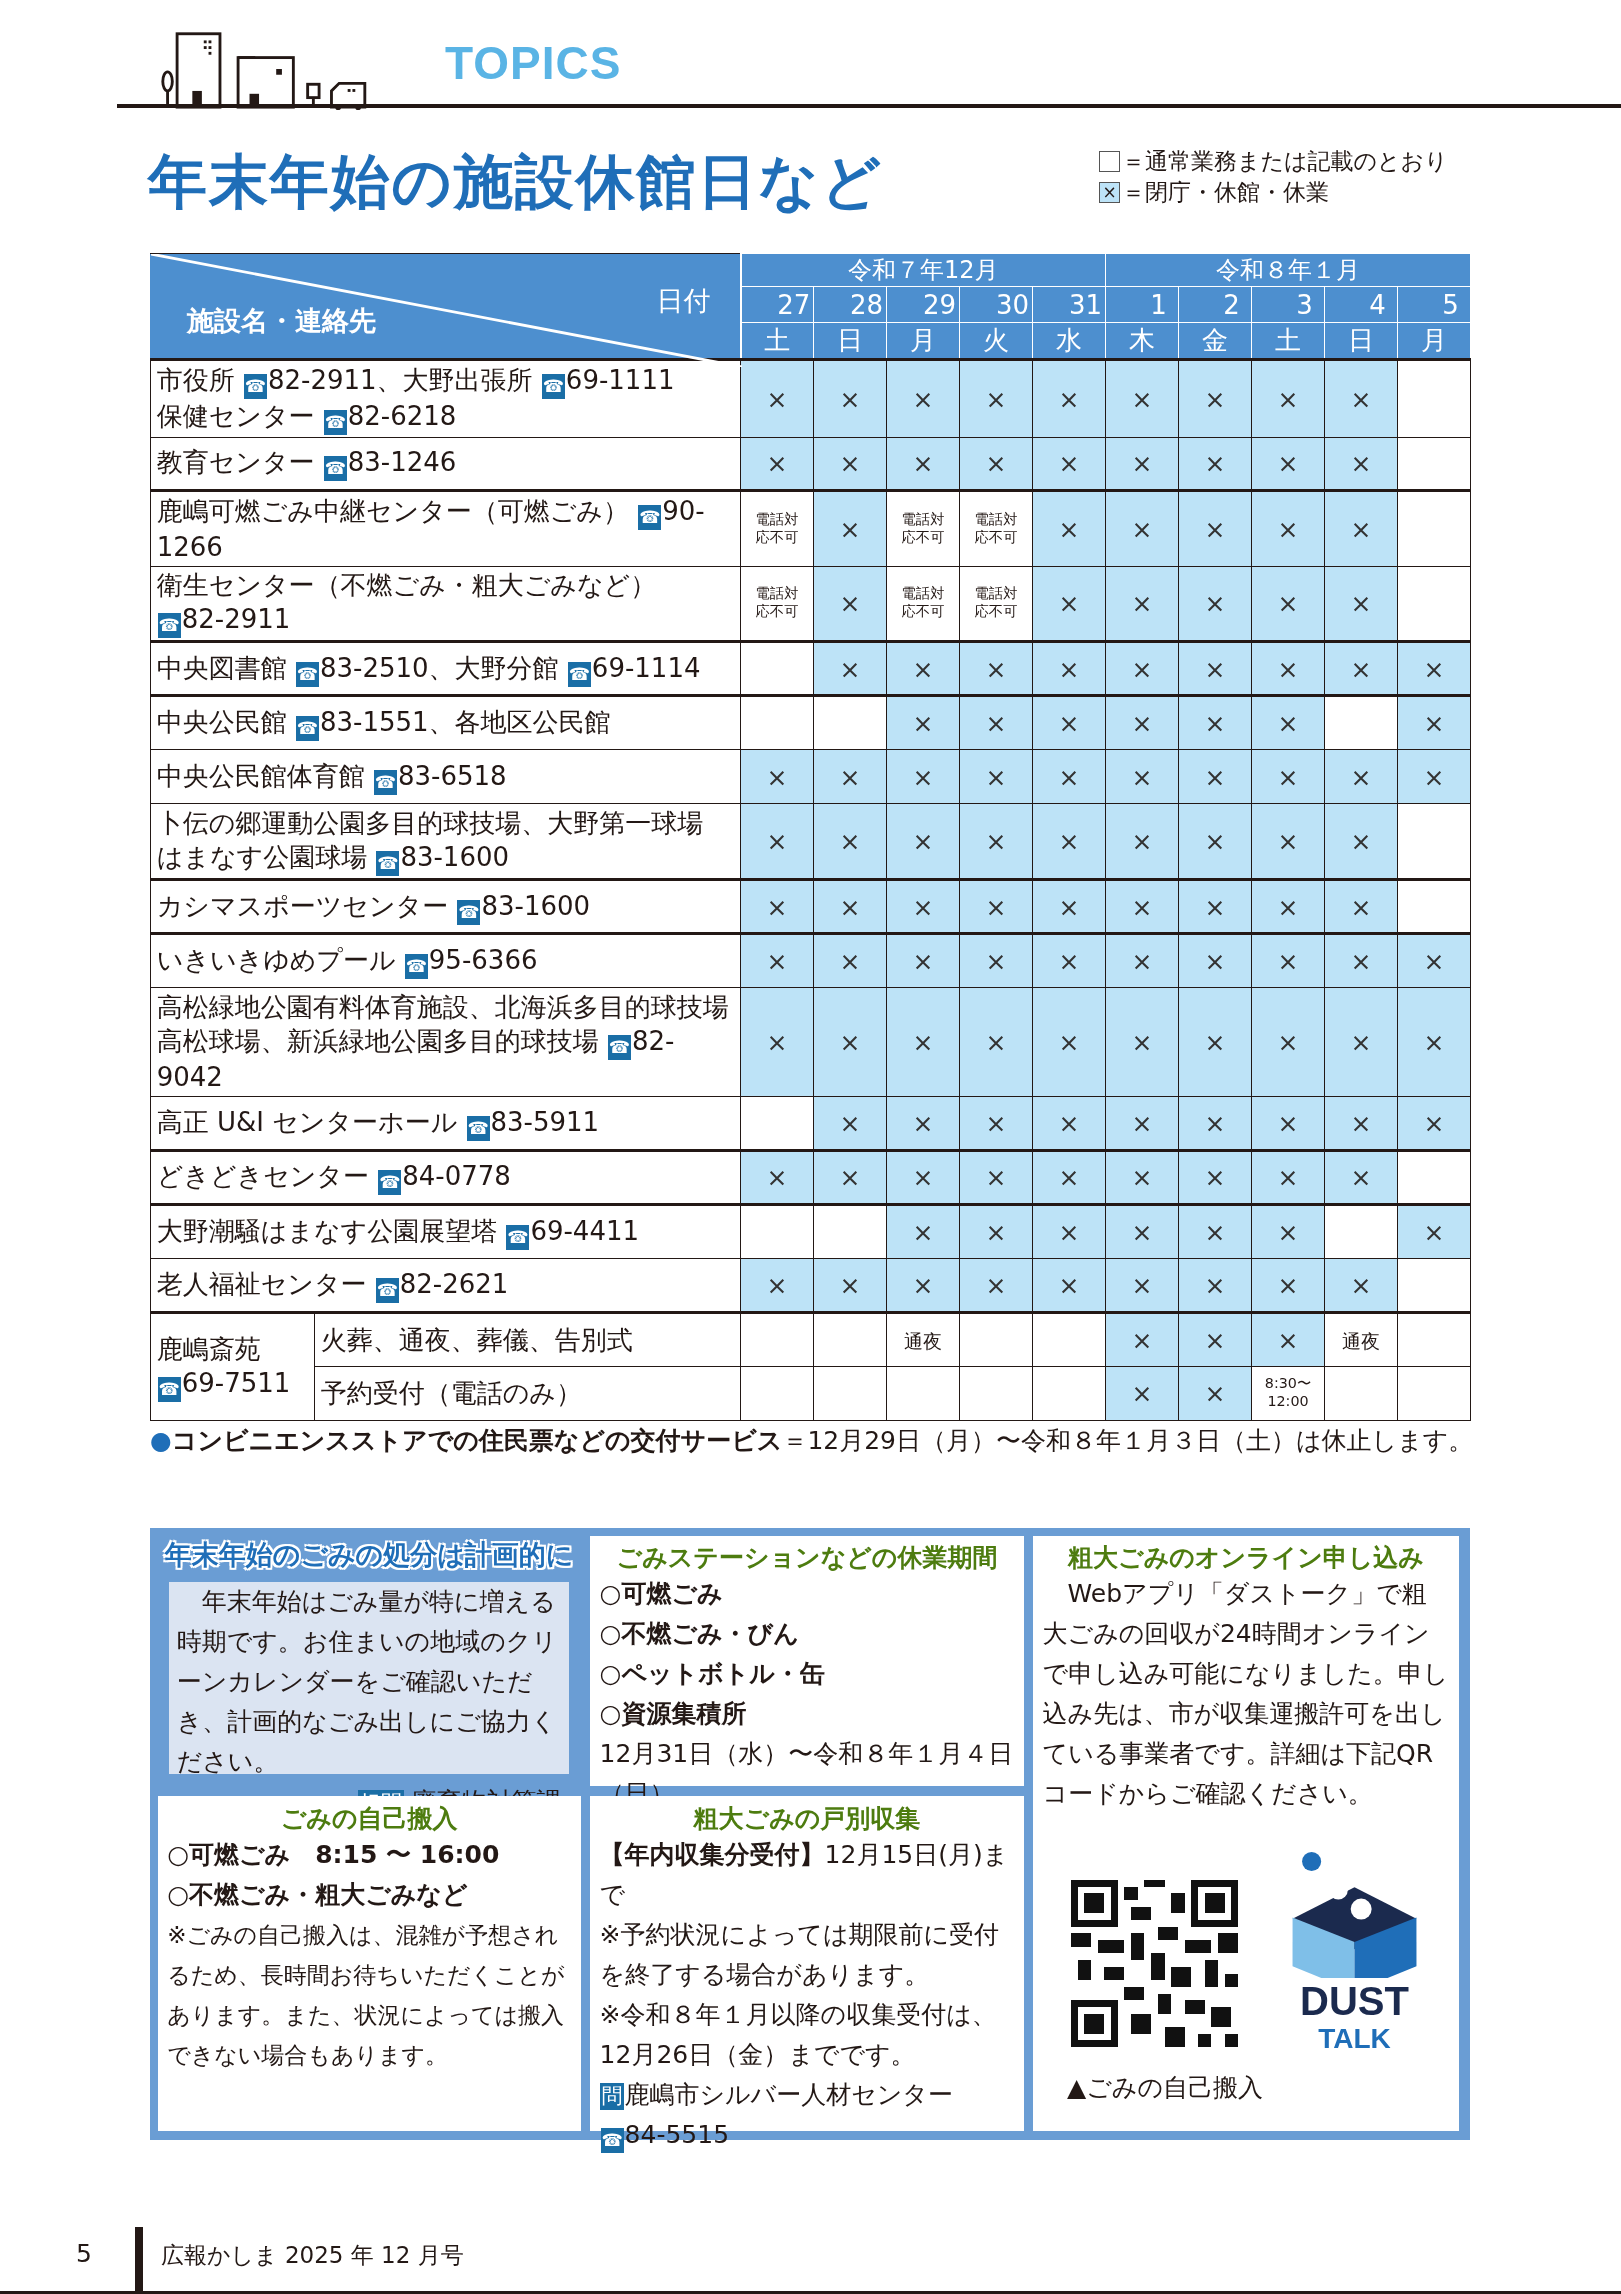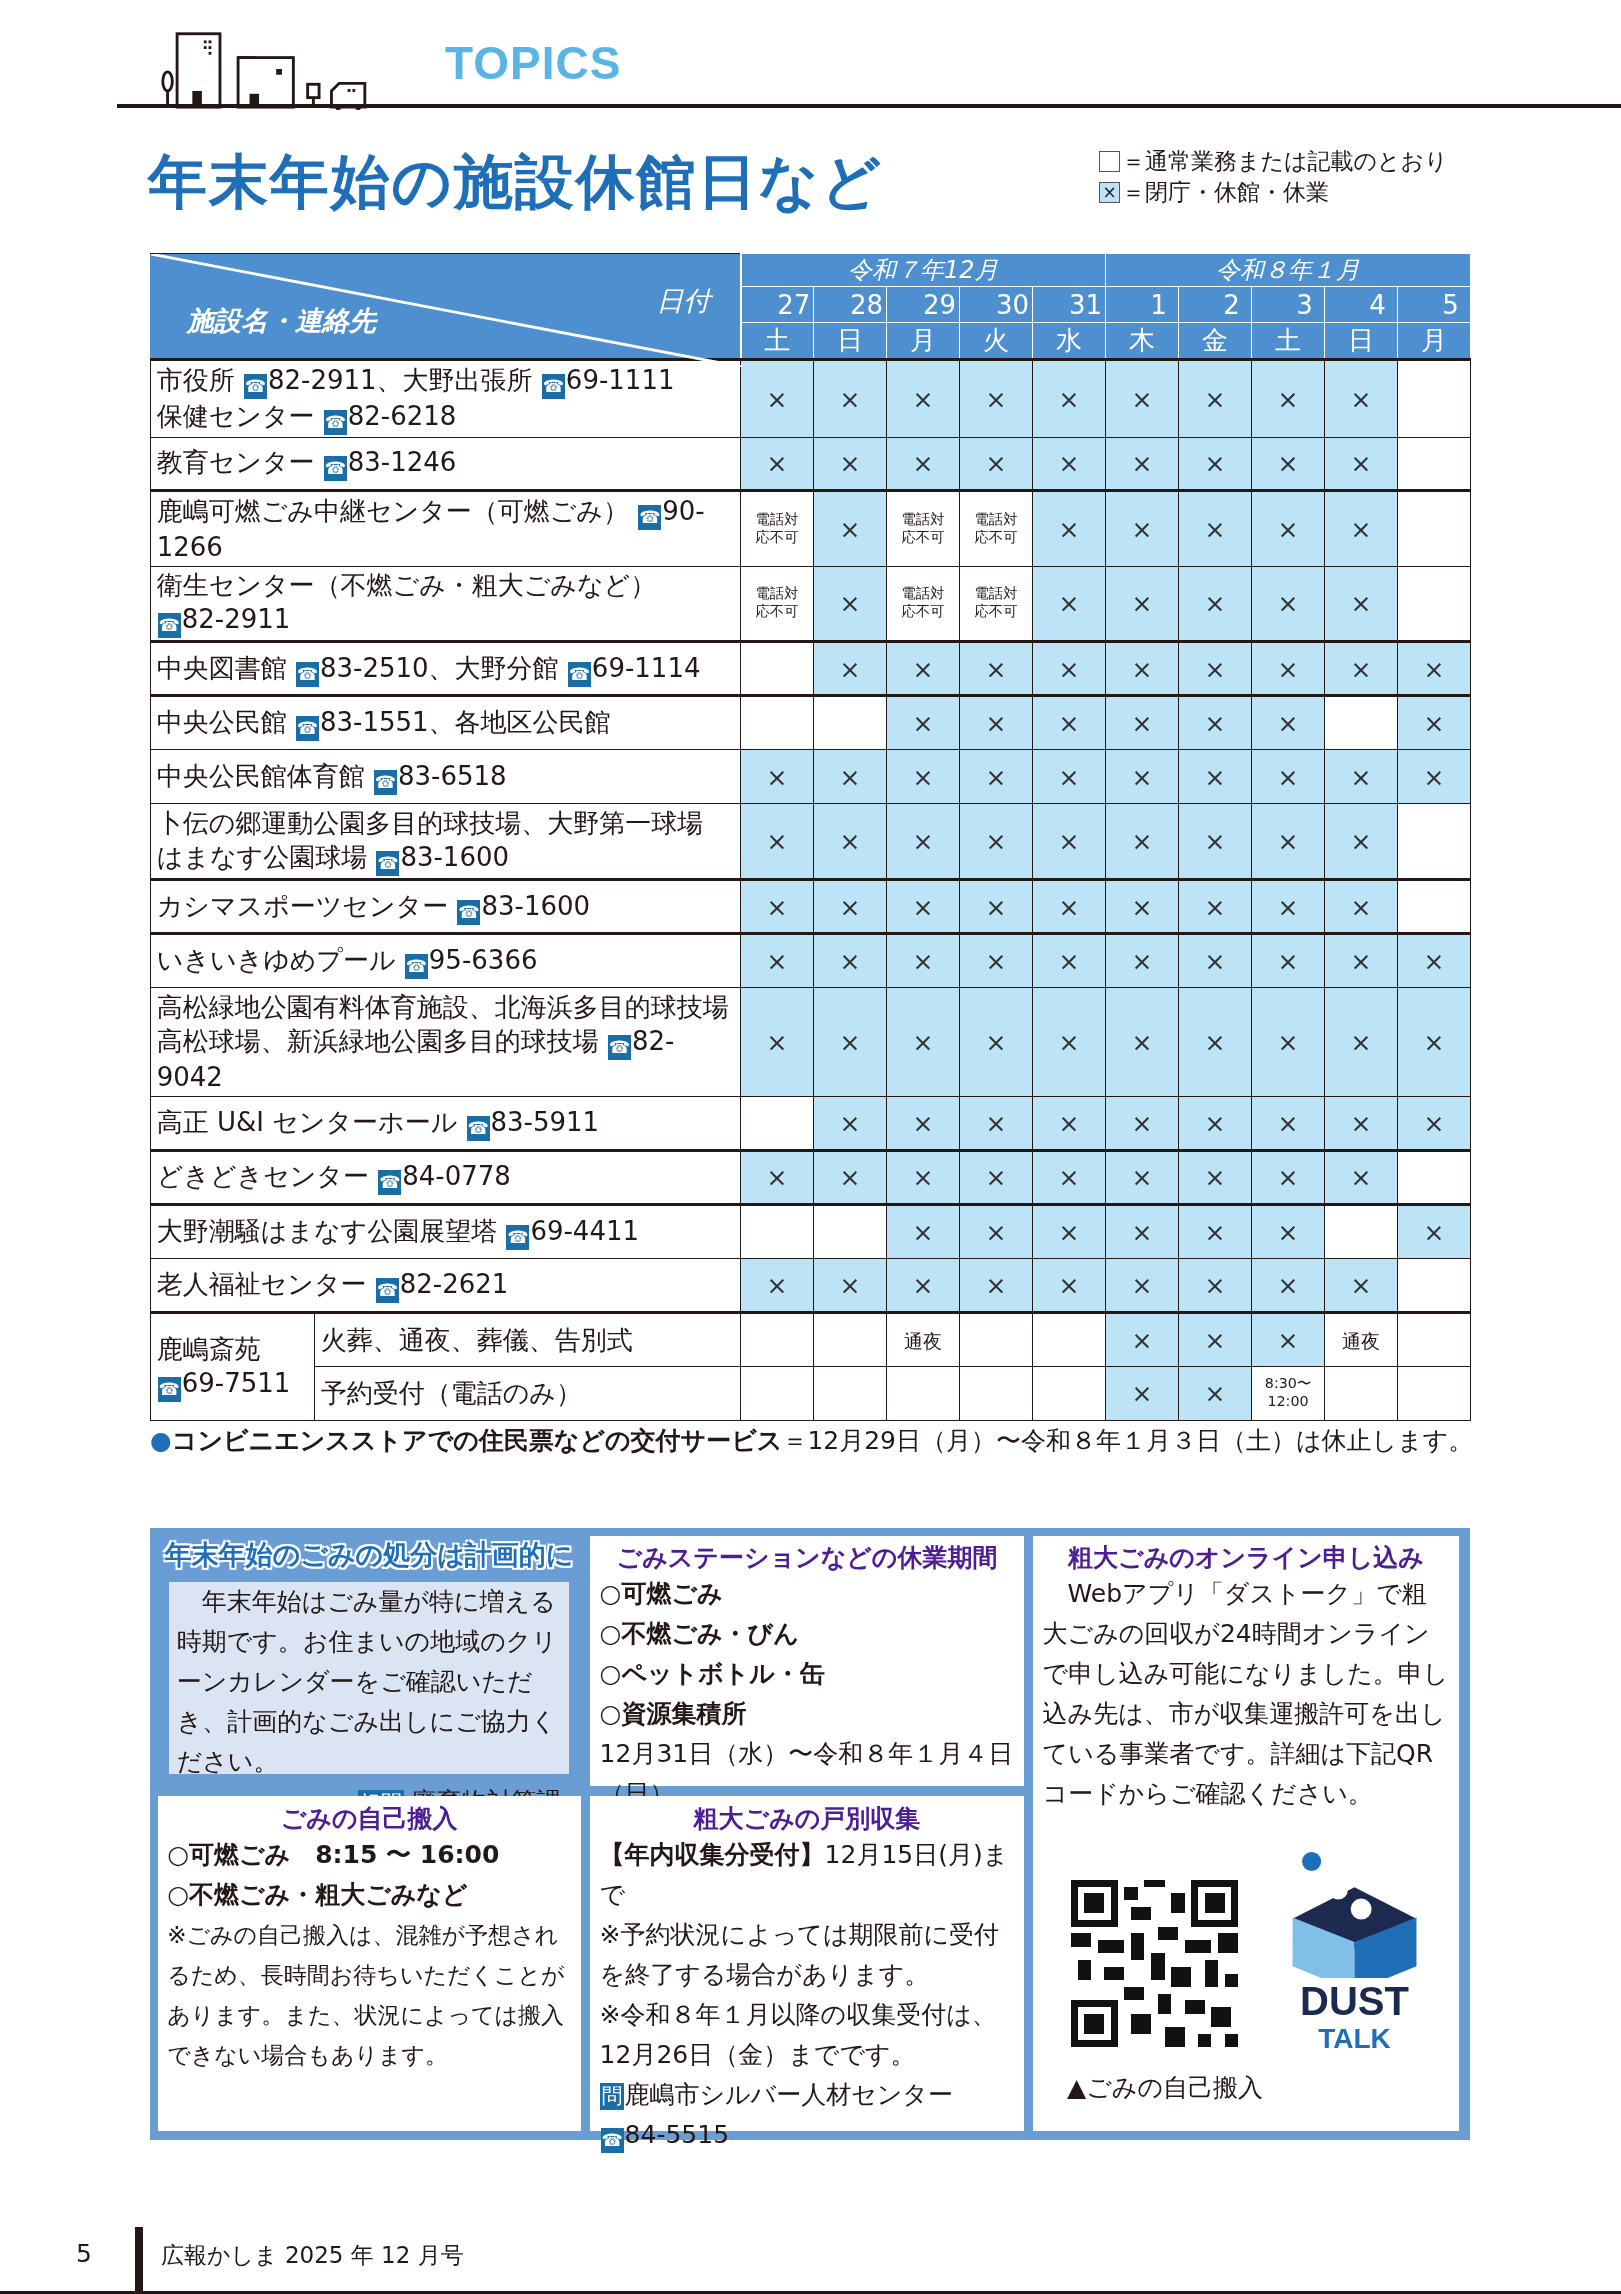--- a/index.html
+++ b/index.html
@@ -12,42 +12,42 @@
   .legend { position: absolute; left: 1099px; top: 146px; font-size: 23px; line-height: 31px; }
   .legend .row { display: flex; align-items: center; }
   .legend .box { display: inline-block; width: 21px; height: 21px; border: 1.4px solid #555; margin-right: 1.9px; text-align: center; font-size: 17px; line-height: 18px; }
   .legend .box.x { background: #bde3f7; }
 
   table.sched { position: absolute; left: 150px; top: 253px; width: 1320px; border-collapse: collapse; table-layout: fixed; font-size: 26px; }
   table.sched col.name1 { width: 164px; }
   table.sched col.name2 { width: 426px; }
   table.sched col.d { width: 73px; }
   .sched th { background: #4d8fcf; color: #fff; font-weight: normal; border: 1.9px solid #fff; text-align: center; }
-  .sched thead tr.m th { height: 28px; font-size: 24px; font-style: italic; }
+  .sched thead tr.m th { height: 28px; font-size: 24px; }
   .sched thead tr.n th { height: 36px; font-size: 26px; padding-left: 33px; }
   .sched thead tr.w th { height: 36px; font-size: 26px; }
   .sched th.corner { position: relative; border-right: 2.9px solid #fff; border-left: 1.9px solid #4d8fcf; border-top: 1.9px solid #231815; }
   .sched th.corner svg { position: absolute; left: 0; top: 0; }
   .sched th.corner .a { position: absolute; right: 29px; top: 29px; font-size: 27px; }
   .sched th.corner .b { position: absolute; left: 36px; bottom: 19px; font-size: 27px; }
   .sched tbody td { border: 1.9px solid #231815; text-align: center; vertical-align: middle; }
   .sched tbody td.fac { text-align: left; padding: 1.9px 5.7px; line-height: 34px; font-size: 26px; }
   .sched tbody td.x { background: #bde3f7; }
   .sched tbody td .mark { font-size: 25px; color: #333; }
   .sched tbody td .small { font-size: 14.3px; line-height: 18px; display: inline-block; }
   .tel { display: inline-block; background: #1a6ea6; color: #fff; font-size: 17px; width: 23px; height: 25px; line-height: 25px; text-align: center; vertical-align: -2.9px; margin: 0 1px; }
   .thick { border-top: 3.8px solid #231815 !important; }
 
   .notes { position: absolute; left: 150px; top: 1422px; font-size: 25px; line-height: 38px; }
   .notes .dot { color: #1f6eb8; }
   .notes b { font-weight: bold; }
 
   .boxwrap { position: absolute; left: 150px; top: 1528px; width: 1320px; height: 612px; background: #6a9dd4; }
   .panel { position: absolute; background: #fff; }
-  .panel h3 { text-align: center; color: #4c1d95; font-size: 25px; font-weight: bold; margin-top: 5.7px; }
+  .panel h3 { text-align: center; color: #4d7c0f; font-size: 25px; font-weight: bold; margin-top: 5.7px; }
   .panel p, .panel .ln { font-size: 25px; line-height: 40px; padding-left: 9.6px; }
   .p1 { left: 7.6px; top: 7.6px; width: 423px; height: 250px; background: #6a9dd4; }
   .p1 .hd { background: #6a9dd4; color: #1f6eb8; font-size: 27px; font-weight: bold; text-align: center; padding-top: 1.9px; height: 46px; text-shadow: 1.9px 1.9px 0 #fff, -1.9px -1.9px 0 #fff, 1.9px -1.9px 0 #fff, -1.9px 1.9px 0 #fff, 0 1.9px 0 #fff, 1.9px 0 0 #fff; }
   .p1 .body { background: #dbe4f2; position: absolute; left: 11.5px; top: 46px; right: 11.5px; bottom: 11.5px; font-size: 25px; line-height: 40px; padding: 0 7.6px; }
   .p1 .indent { text-indent: 1em; }
   .p1 .resp { text-align: right; }
   .tag { display: inline-block; background: #1a6ea6; color: #fff; font-size: 21px; padding: 0 1.9px; line-height: 27px; }
   .p2 { left: 440px; top: 7.6px; width: 434px; height: 250px; }
   .p3 { left: 883px; top: 7.6px; width: 426px; height: 595px; }
   .p4 { left: 7.6px; top: 268px; width: 423px; height: 335px; }

